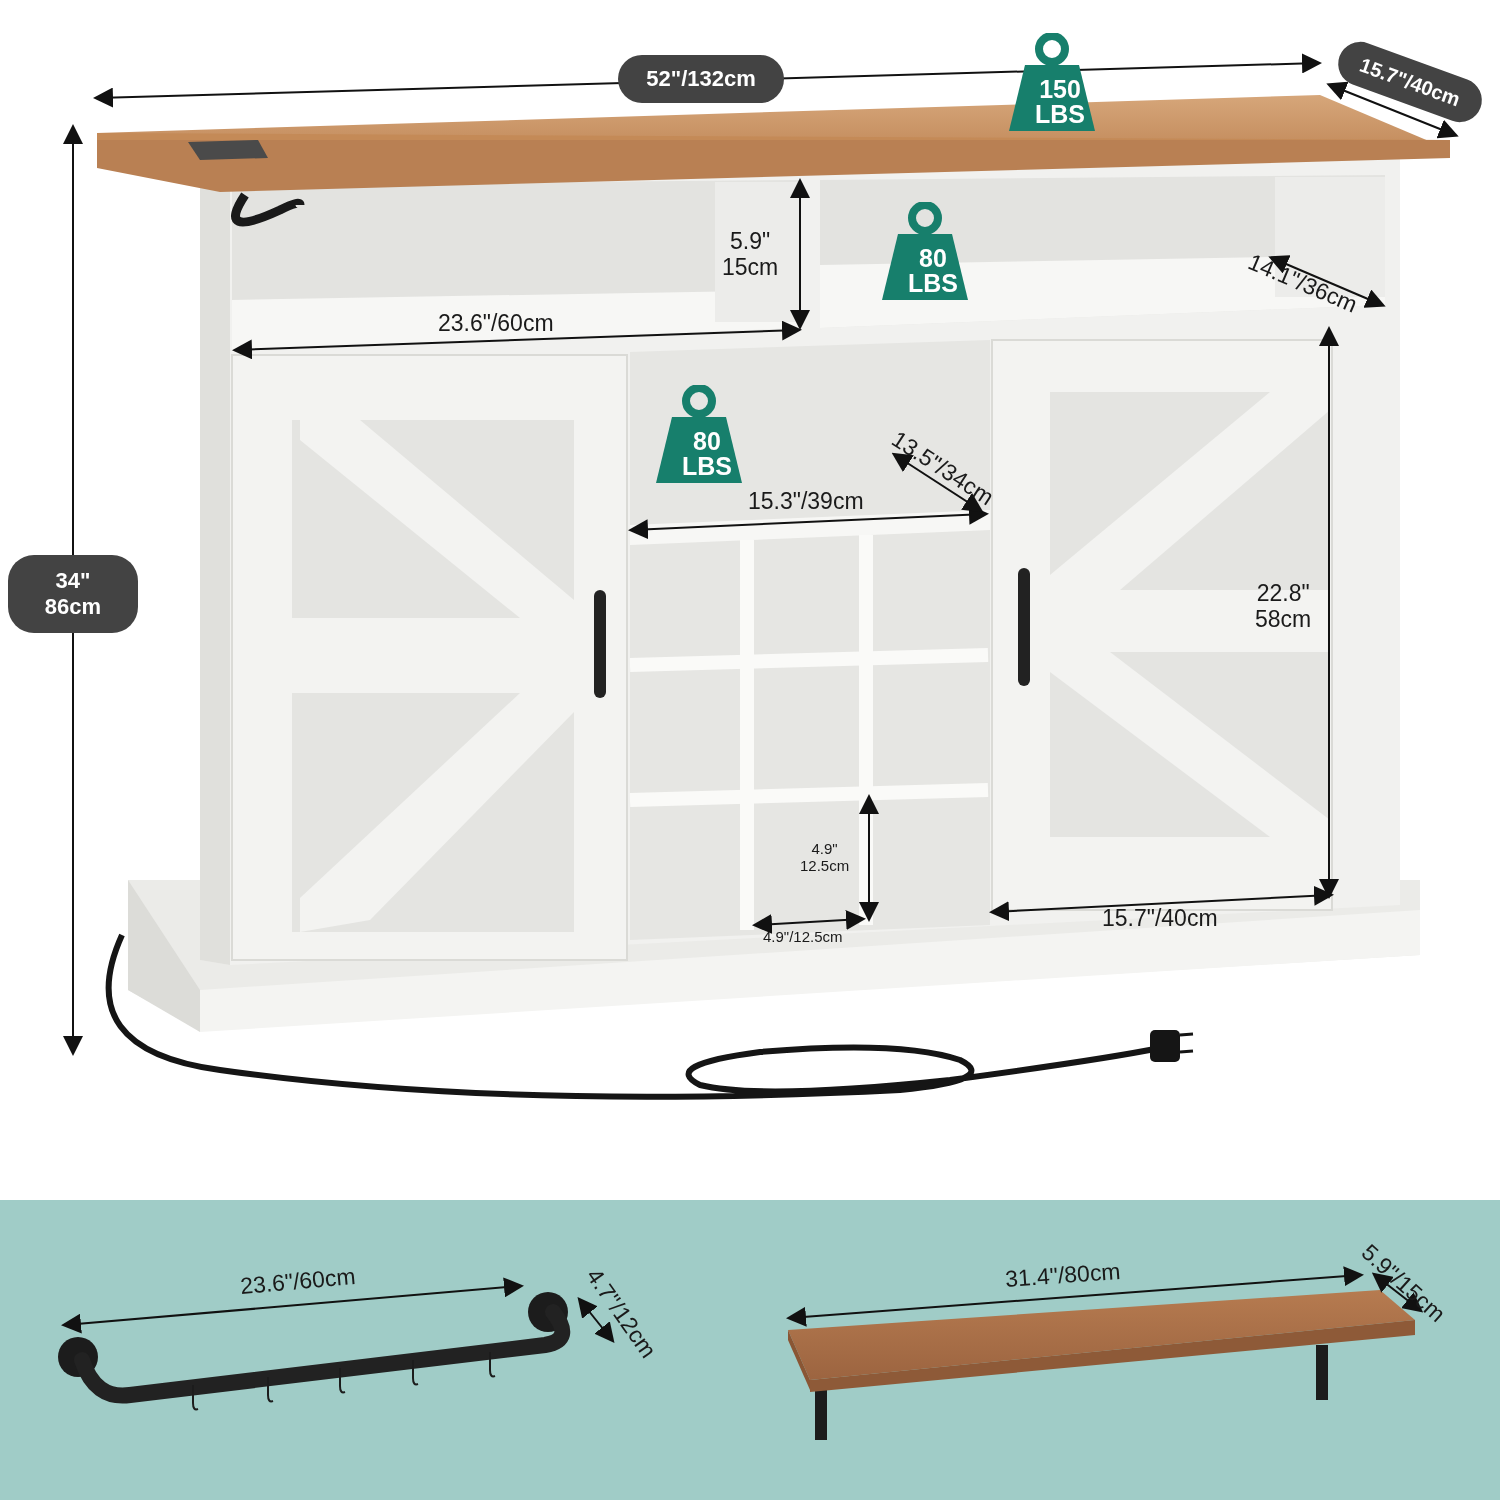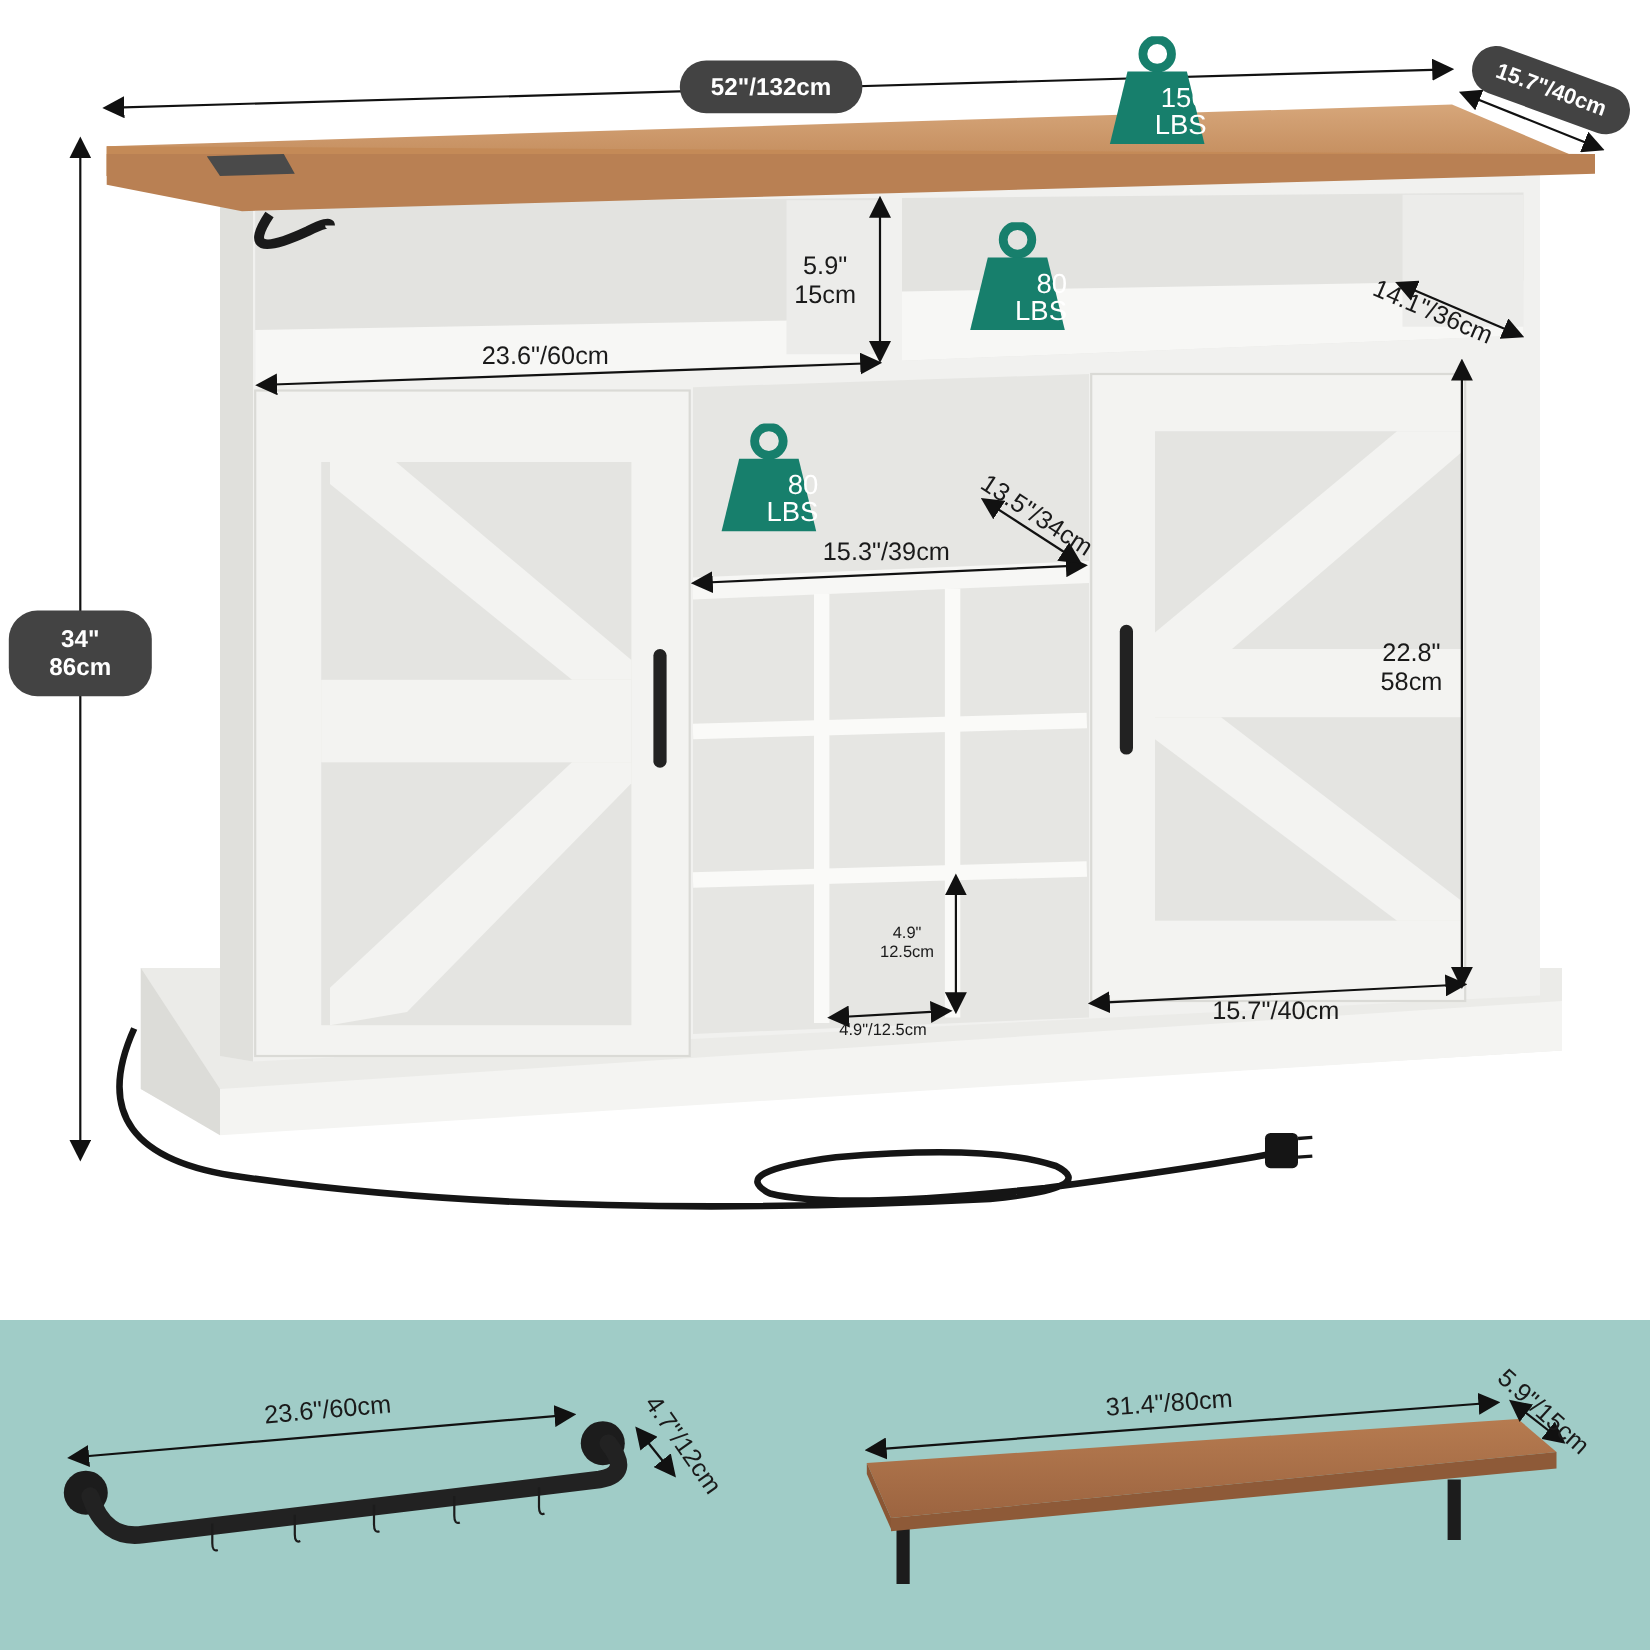--- a/index.html
+++ b/index.html
@@ -15,22 +15,22 @@
       position: absolute; background: #434343; color: #ffffff;
       border-radius: 26px; font-weight: bold; text-align: center;
       display: flex; align-items: center; justify-content: center; line-height: 1.2;
     }
     .lbl { position: absolute; font-size: 23px; color: #1a1a1a; white-space: nowrap; line-height: 1.15; text-align: center; }
     .lbl.small { font-size: 15px; }
     .weight {
       position: absolute; width: 90px; height: 110px;
     }
     .weight .wtext {
-      position: absolute; left: 16px; right: 0; top: 44px; text-align: right;
-      color: #fff; font-size: 25px; line-height: 1.0; font-weight: normal;
+      position: absolute; left: 16px; right: 0; top: 44px; text-align: center;
+      color: #fff; font-size: 25px; line-height: 1.0; font-weight: bold;
     }
     .bottom-panel { position: absolute; left: 0; top: 1200px; width: 1500px; height: 300px; background: #a0ccc7; }
   </style>
 </head>
 <body>
 
 <div class="stage">
 
   <svg class="art" width="1500" height="1500" viewBox="0 0 1500 1500">
     <defs>

